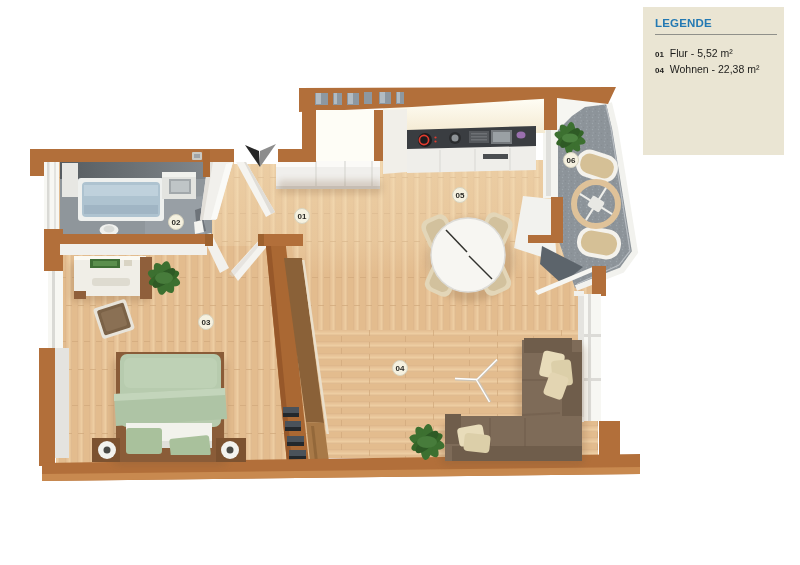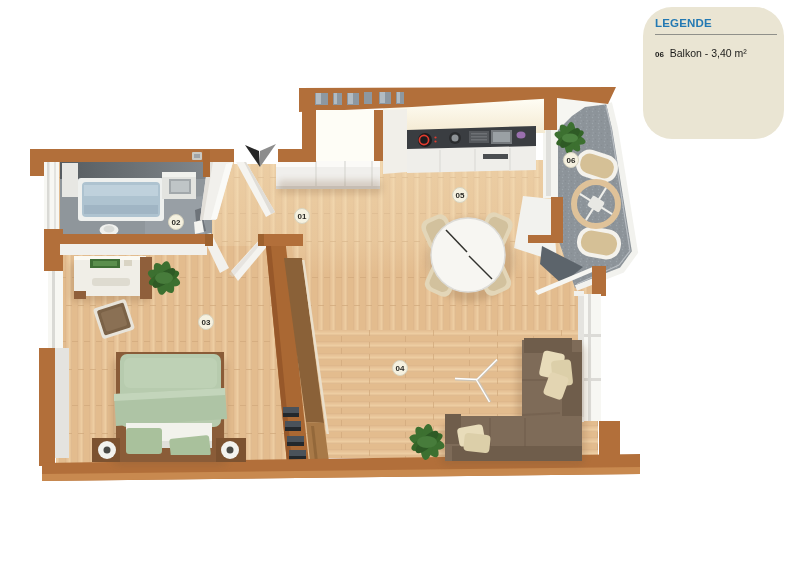--- a/index.html
+++ b/index.html
@@ -374,20 +374,21 @@
 <circle cx="400" cy="368" r="7.5" fill="#f5f1e0" stroke="#d8d4c0" stroke-width="1"></circle>
 <text x="400" y="371" fill="#2a2a26">04</text>
 <circle cx="460" cy="195" r="7.5" fill="#f5f1e0" stroke="#d8d4c0" stroke-width="1"></circle>
 <text x="460" y="198" fill="#2a2a26">05</text>
 <circle cx="571" cy="160" r="7.5" fill="#f5f1e0" stroke="#d8d4c0" stroke-width="1"></circle>
 <text x="571" y="163" fill="#2a2a26">06</text>
 </g>
 </svg>
 
 
-<div style="position:absolute;left:643px;top:7px;width:141px;height:132px;background:#eae5d3;border-radius:29px;">
+<div style="position:absolute;left:643px;top:7px;width:141px;height:148px;background:#eae5d3;">
   <div style="position:absolute;left:12px;top:10px;font-size:11.5px;font-weight:bold;color:#2379b3;letter-spacing:0.2px;">LEGENDE</div>
   <div style="position:absolute;left:12px;top:27px;width:122px;height:1px;background:#90908a;"></div>
   <div style="position:absolute;left:12px;top:39px;width:125px;font-size:10.5px;color:#1c1c1a;line-height:15px;">
-    <div><span style="font-size:8px;font-weight:bold;">06</span>&nbsp;&nbsp;Balkon - 3,40 m²</div>
+    <div><span style="font-size:8px;font-weight:bold;">01</span>&nbsp;&nbsp;Flur - 5,52 m²</div>
+    <div><span style="font-size:8px;font-weight:bold;">04</span>&nbsp;&nbsp;Wohnen - 22,38 m²</div>
   </div>
 </div>
 </div>
 
 </body></html>

